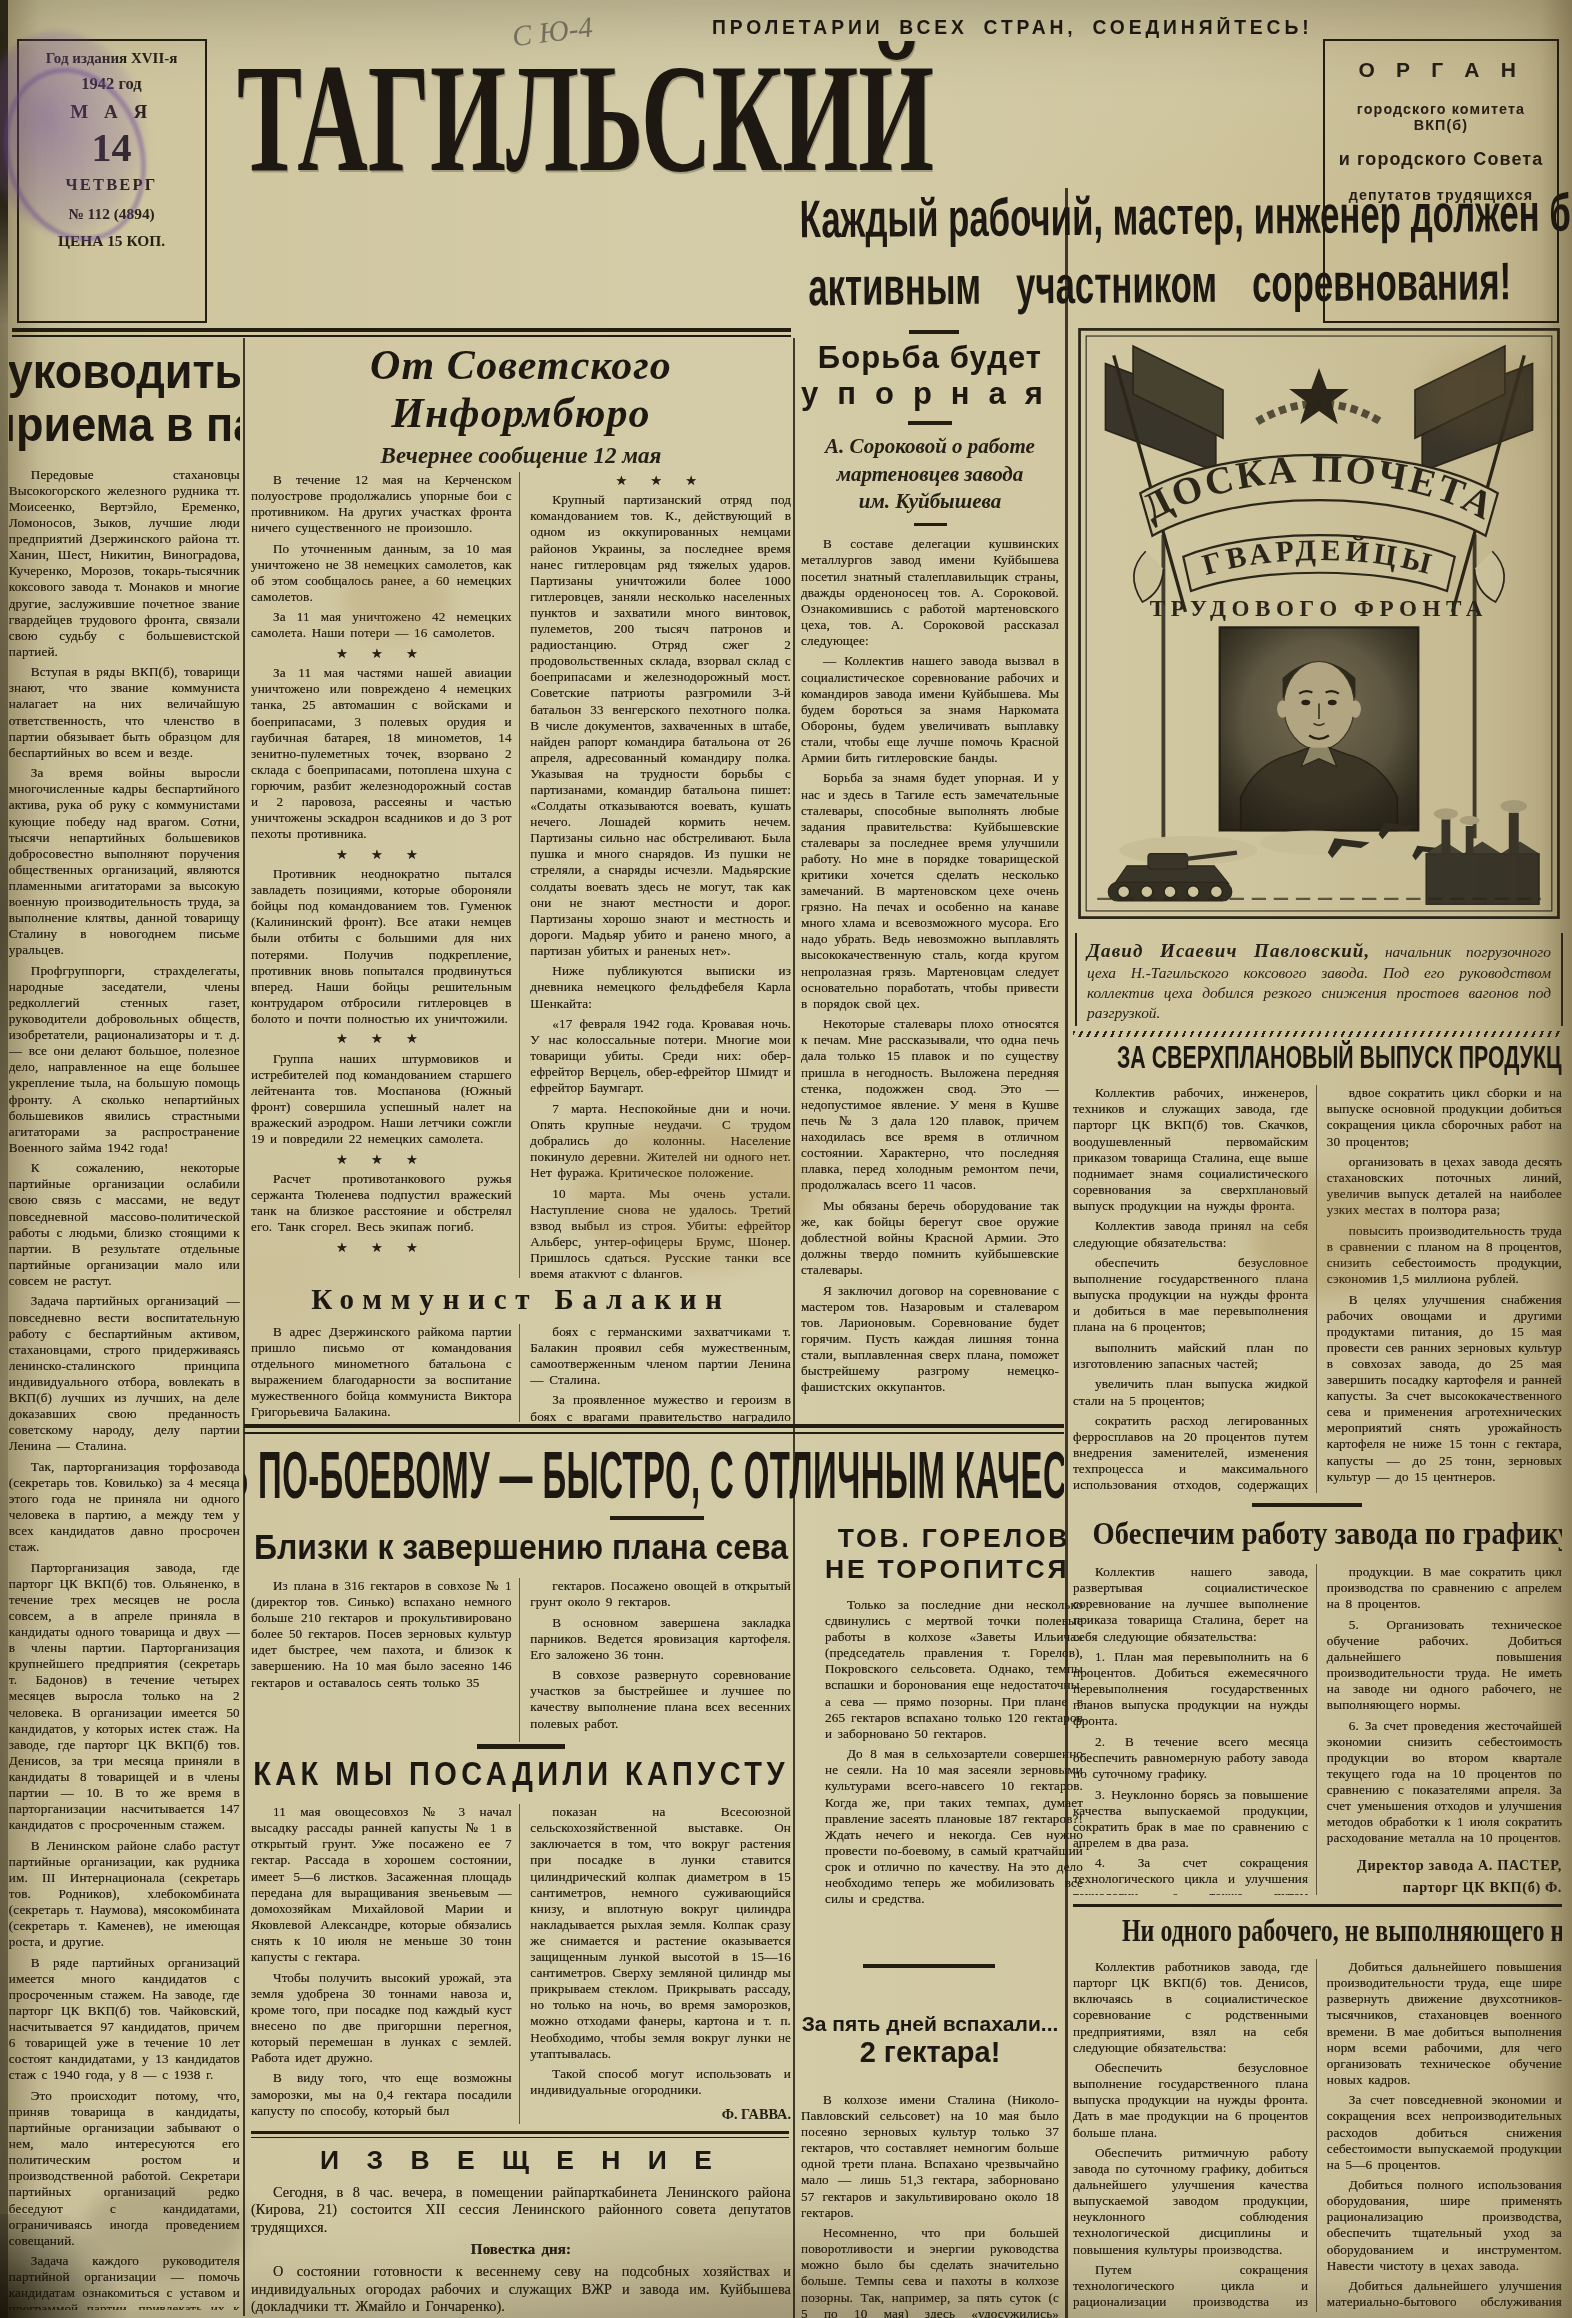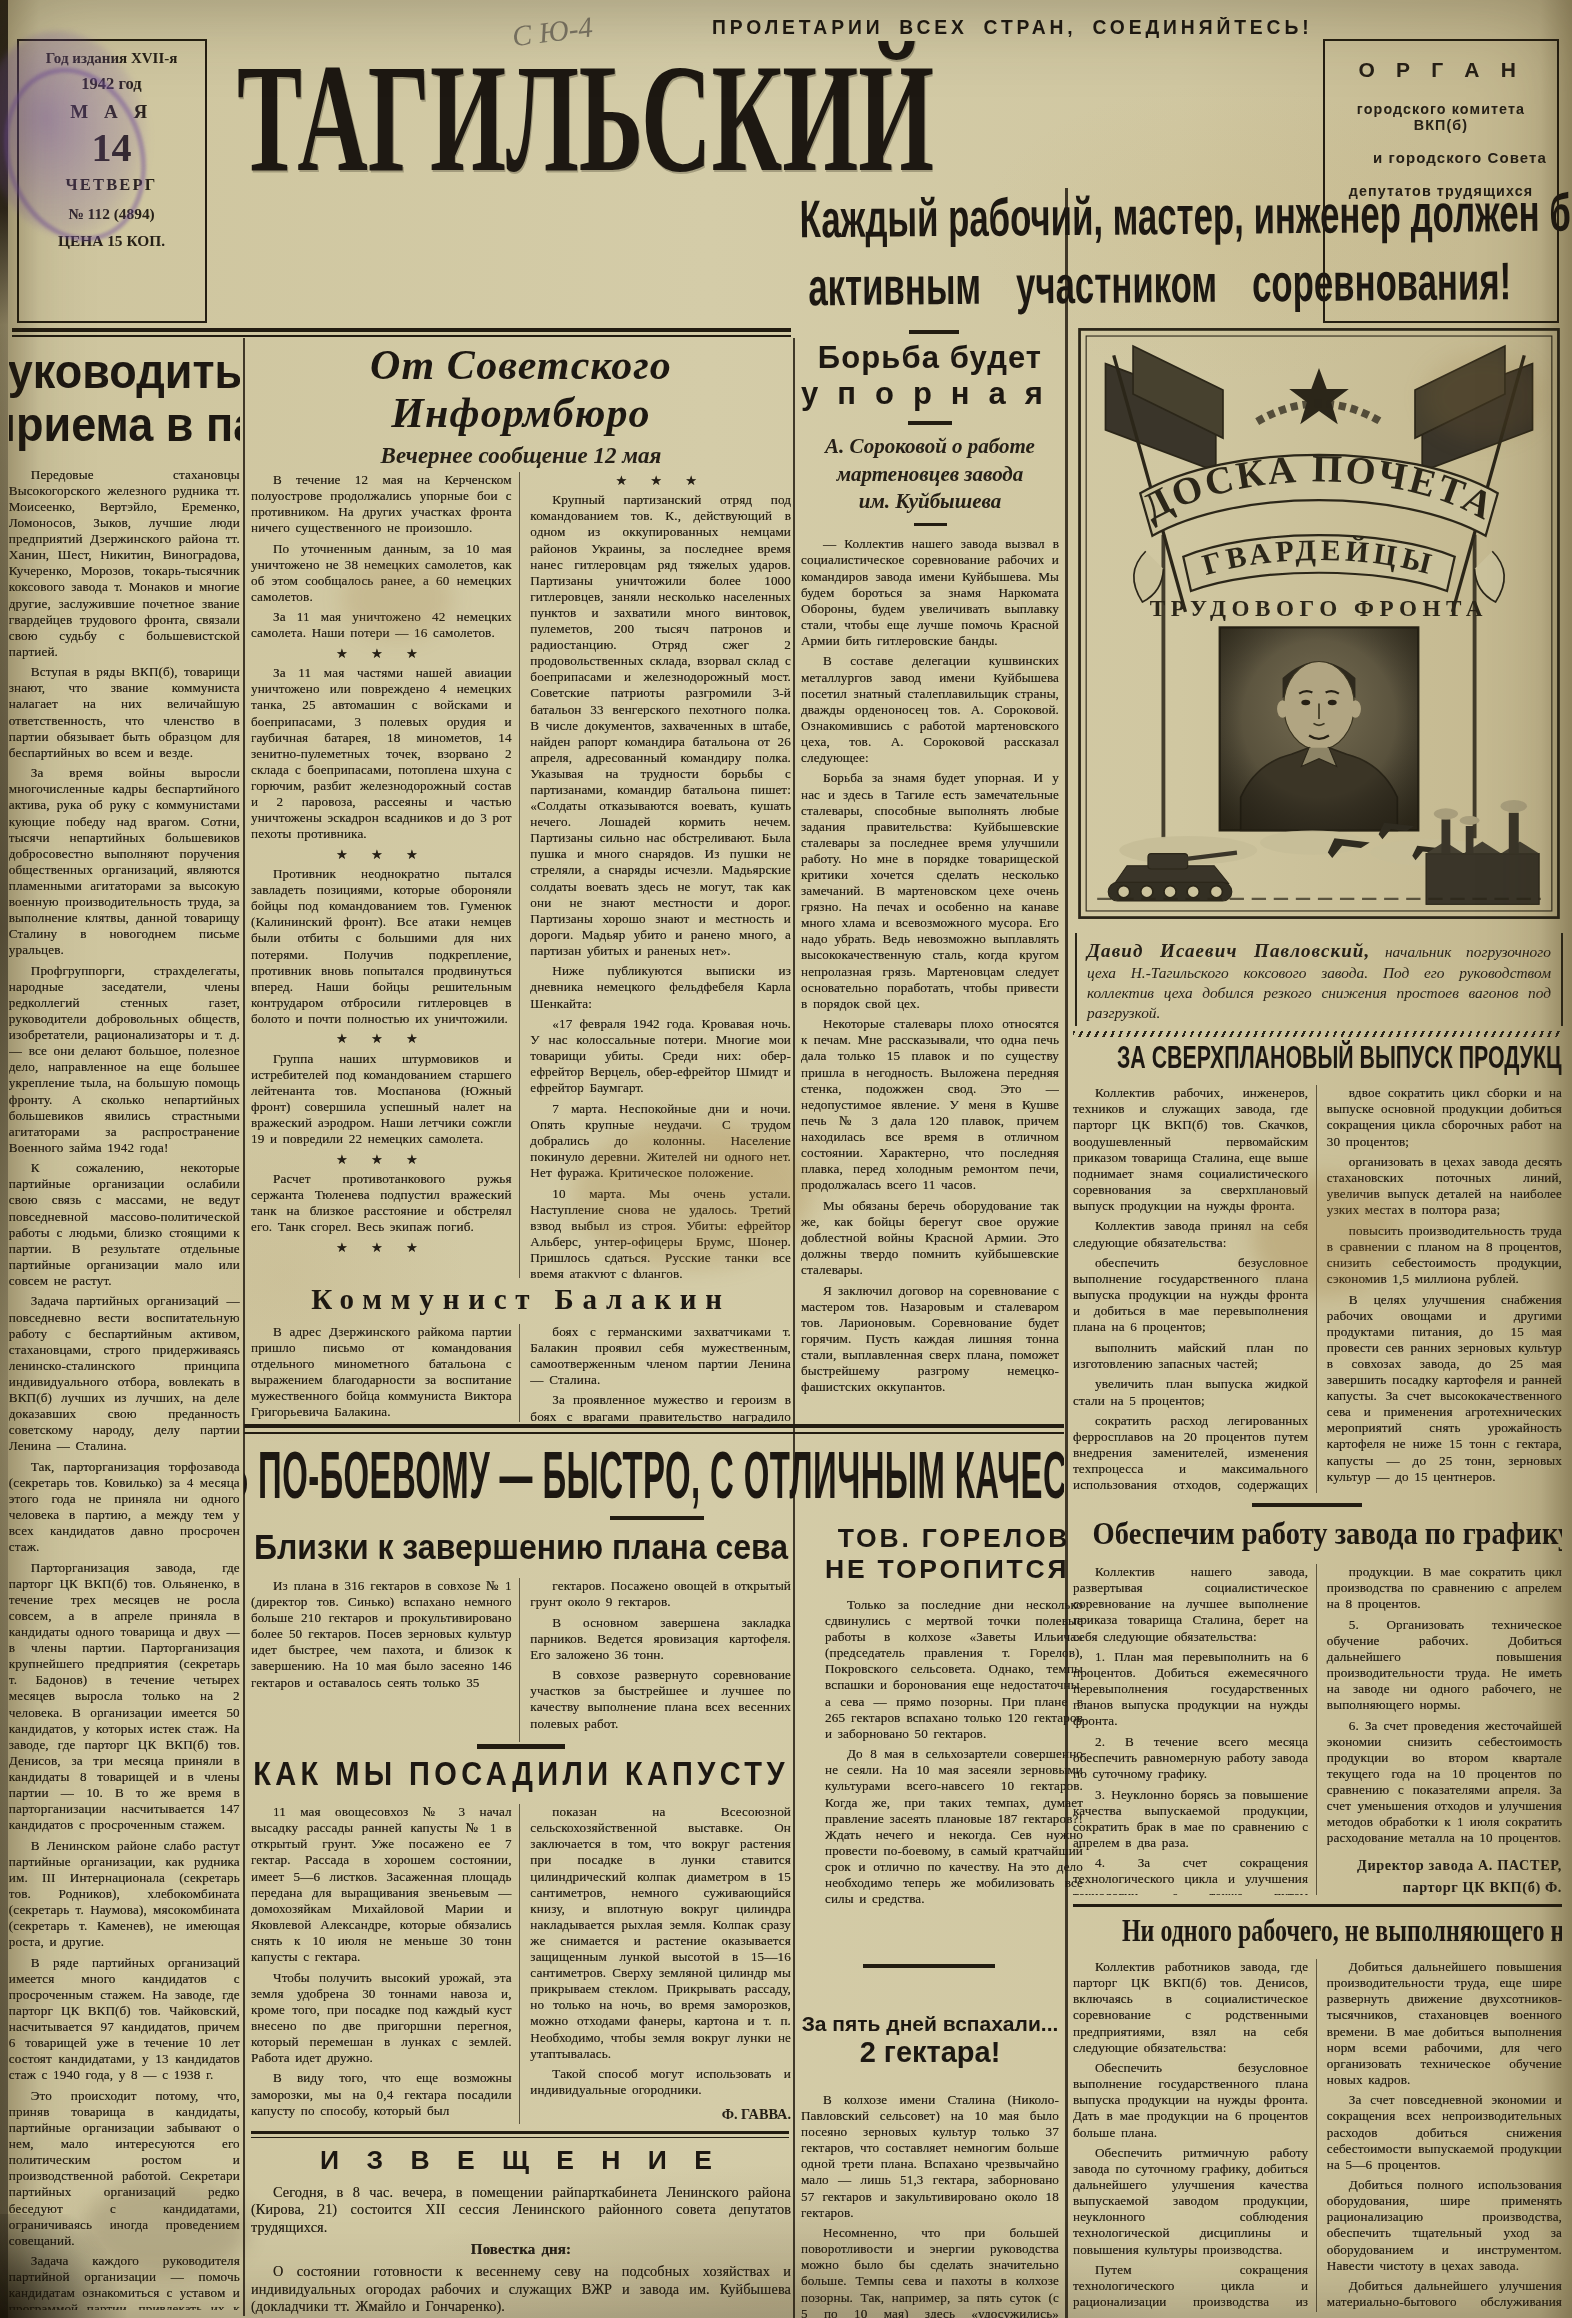--- a/index.html
+++ b/index.html
@@ -63,21 +63,21 @@
             filter:blur(3.3px); transform:rotate(-14deg);"></div>
 <div class="stamp" style="left:5.5px; top:66px; width:138px; height:177px; border:5.5px solid rgba(108,74,152,.45); border-radius:50%;
             filter:blur(1.7px); transform:rotate(-18deg);"></div>
 
 <div class="sec hserif" style="left:237px; top:41px; width:1054px; height:147px; font-size:148px; line-height:1.0; white-space:nowrap;
             transform:scale(.66,1.04); transform-origin:left top; letter-spacing:0px; text-shadow:1.7px 1.7px 0 rgba(25,18,8,.25);">ТАГИЛЬСКИЙ РАБОЧИЙ</div>
 
 <div class="sec" style="left:1323px; top:39px; width:236px; height:284px; border:2.2px solid #241e12; padding:16.5px 10px; text-align:center; font-weight:bold; font-family:'Liberation Sans',sans-serif;">
   <div style="font-size:21px; letter-spacing:7.7px; margin-bottom:19px;">О Р Г А Н</div>
   <div style="font-size:14.3px; letter-spacing:1.1px; margin-bottom:16.5px;">городского комитета ВКП(б)</div>
-  <div style="font-size:15px; letter-spacing:1.1px; margin-bottom:16.5px;text-align:right;">и городского Совета</div>
+  <div style="font-size:18px; letter-spacing:1.1px; margin-bottom:16.5px;">и городского Совета</div>
   <div style="font-size:14.3px; letter-spacing:1.1px;">депутатов трудящихся</div>
 </div>
 
 <div class="hr" style="left:12px; top:328px; width:779px; height:3.9px;"></div>
 <div class="hr" style="left:12px; top:335px; width:779px; height:1.7px;"></div>
 
 <div class="vr" style="left:243px; top:338px; height:1978px;"></div>
 <div class="vr" style="left:793px; top:338px; height:1981px;"></div>
 <div class="vr" style="left:1065px; top:188px; height:2131px; width:2.8px;"></div>
 
@@ -208,22 +208,22 @@
   <div class="hsans" style="font-size:31px; text-align:center; letter-spacing:1.1px;">Борьба будет</div>
   <div class="hsans" style="font-size:31px; text-align:center; letter-spacing:19px;">упорная</div>
   <div class="dash" style="position:static; width:44px; height:3.9px; margin:8.8px auto;"></div>
   <div style="font-style:italic; font-weight:bold; font-size:21px; text-align:center; line-height:1.3;">
     <div>А. Сороковой о работе</div>
     <div>мартеновцев завода</div>
     <div>им. Куйбышева</div>
   </div>
   <div class="dash" style="position:static; width:33px; height:3.3px; margin:7.7px auto 10px;"></div>
   <div>
+      <p class="bp">В составе делегации кушвинских металлургов завод имени Куйбышева посетил знатный сталеплавильщик страны, дважды орденоносец тов. А. Сороковой. Ознакомившись с работой мартеновского цеха, тов. А. Сороковой рассказал следующее:</p>
       <p class="bp">— Коллектив нашего завода вызвал в социалистическое соревнование рабочих и командиров завода имени Куйбышева. Мы будем бороться за знамя Наркомата Обороны, будем увеличивать выплавку стали, чтобы еще лучше помочь Красной Армии бить гитлеровские банды.</p>
-      <p class="bp">В составе делегации кушвинских металлургов завод имени Куйбышева посетил знатный сталеплавильщик страны, дважды орденоносец тов. А. Сороковой. Ознакомившись с работой мартеновского цеха, тов. А. Сороковой рассказал следующее:</p>
       <p class="bp">Борьба за знамя будет упорная. И у нас и здесь в Тагиле есть замечательные сталевары, способные выполнять любые задания правительства: Куйбышевские сталевары за последнее время улучшили работу. Но мне в порядке товарищеской критики хочется сделать несколько замечаний. В мартеновском цехе очень грязно. На печах и особенно на канаве много хлама и всевозможного мусора. Его надо убрать. Ведь невозможно выплавлять высококачественную сталь, когда кругом непролазная грязь. Мартеновцам следует основательно поработать, чтобы привести в порядок свой цех.</p>
       <p class="bp">Некоторые сталевары плохо относятся к печам. Мне рассказывали, что одна печь дала только 15 плавок и по существу пришла в негодность. Выложена передняя стенка, подожжен свод. Это — недопустимое явление. У меня в Кушве печь № 3 дала 120 плавок, причем находилась все время в отличном состоянии. Характерно, что последняя плавка, перед холодным ремонтом печи, продолжалась всего 11 часов.</p>
       <p class="bp">Мы обязаны беречь оборудование так же, как бойцы берегут свое оружие доблестной войны Красной Армии. Это должны твердо помнить куйбышевские сталевары.</p>
       <p class="bp">Я заключил договор на соревнование с мастером тов. Назаровым и сталеваром тов. Ларионовым. Соревнование будет горячим. Пусть каждая лишняя тонна стали, выплавленная сверх плана, поможет быстрейшему разгрому немецко-фашистских оккупантов.</p>
     </div>
 </div>
 
 <div class="sec" style="left:825px; top:1523px; width:258px; height:436px;">
   <div class="hsans" style="font-size:26.5px; text-align:center; letter-spacing:2.8px;">ТОВ. ГОРЕЛОВ</div>
   <div class="hsans" style="font-size:26.5px; letter-spacing:2.8px; margin-bottom:12px;">НЕ ТОРОПИТСЯ</div>

